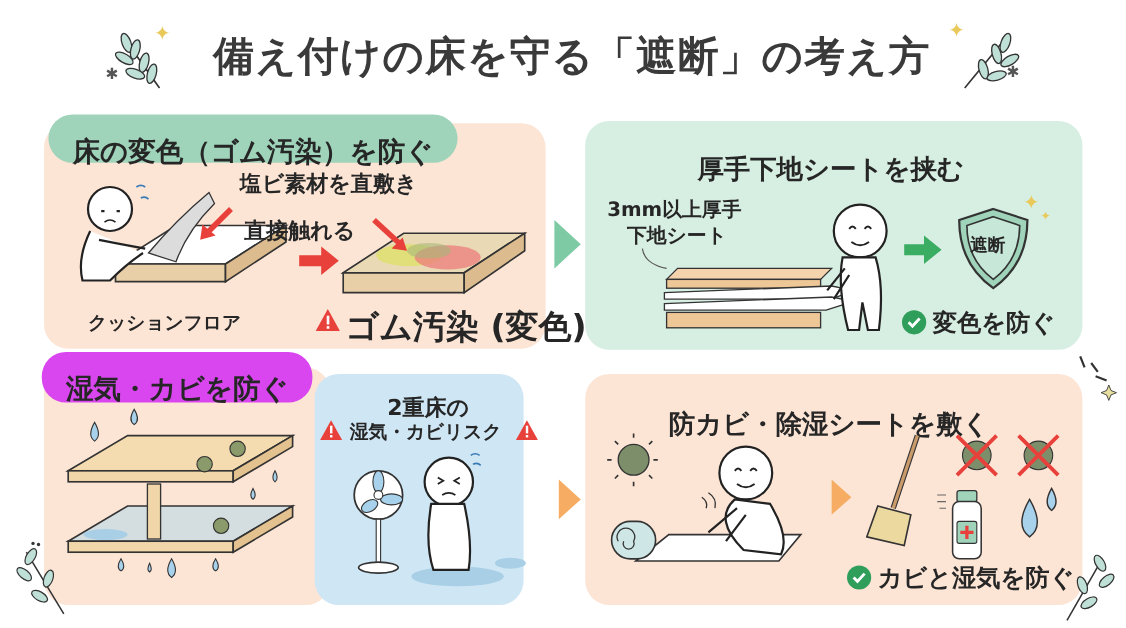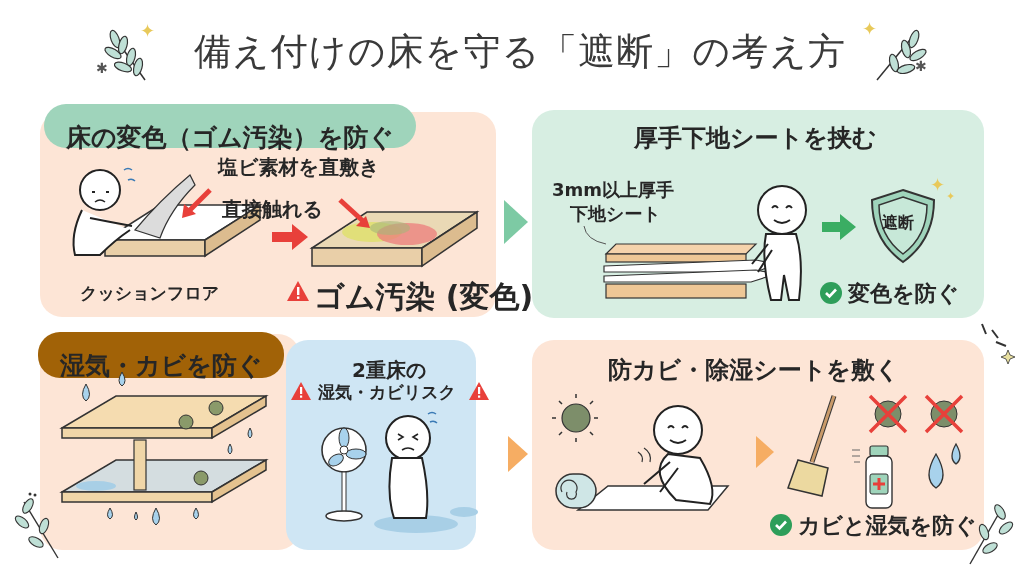--- a/index.html
+++ b/index.html
@@ -1,29 +1,29 @@
 <!DOCTYPE html>
 <html><head>
 <meta charset="utf-8">
 <style>
   * { box-sizing: border-box; margin: 0; padding: 0; }
   html, body { width: 1024px; height: 571px; overflow: hidden; background: #ffffff; }
   body { position: relative; font-family: "DejaVu Sans", "Liberation Sans", sans-serif; color: #2b2b2b; }
   .abs { position: absolute; }
-  .title { left: 160px; top: 24px; width: 720px; text-align: center; font-size: 37px; font-weight: normal; color: #3a3a3a; letter-spacing: 1px; line-height: 56px; }
+  .title { left: 160px; top: 24px; width: 720px; text-align: center; font-size: 37px; font-weight: bold; color: #3a3a3a; letter-spacing: 1px; line-height: 56px; }
   .panel { border-radius: 22px; }
   .p1 { left: 40px; top: 112px; width: 456px; height: 205px; background: #fde5d6; }
   .p2 { left: 532px; top: 110px; width: 452px; height: 208px; background: #d7eee2; }
   .p3 { left: 40px; top: 334px; width: 260px; height: 216px; background: #fde5d6; }
   .p3b { left: 286px; top: 340px; width: 190px; height: 210px; background: #cfe6f4; }
   .p4 { left: 532px; top: 340px; width: 452px; height: 210px; background: #fde5d6; }
   .pill { border-radius: 22px; font-weight: bold; color: #262626; font-size: 25px; line-height: 44px; padding: 12px 22px; white-space: nowrap; }
   .pill1 { left: 44px; top: 104px; background: #9fd4bb; height: 44px; }
-  .pill3 { left: 38px; top: 332px; background: #a16207; height: 46px; text-align: right; }
-  .heading { font-weight: bold; font-size: 24px; color: #262626; white-space: nowrap; }
+  .pill3 { left: 38px; top: 320px; background: #d946ef; height: 46px; text-align: right; }
+  .heading { font-weight: bold; font-size: 24px; color: #262626; white-space: nowrap; margin-top: 16px; }
   .label { font-weight: bold; color: #262626; white-space: nowrap; }
   svg { overflow: visible; }
 </style>
 </head>
 <body>
 
 <svg class="abs" style="left:95px;top:25px" width="60" height="60" viewBox="0 0 60 60">
   <path d="M50 55 L18 10" stroke="#333" stroke-width="1.5" fill="none"></path>
   <ellipse cx="20" cy="14" rx="4" ry="9" fill="#bfe0d6" stroke="#333" stroke-width="1.2" transform="rotate(-20 20 14)"></ellipse>
   <ellipse cx="28" cy="20" rx="4" ry="9" fill="#bfe0d6" stroke="#333" stroke-width="1.2" transform="rotate(15 28 20)"></ellipse>

